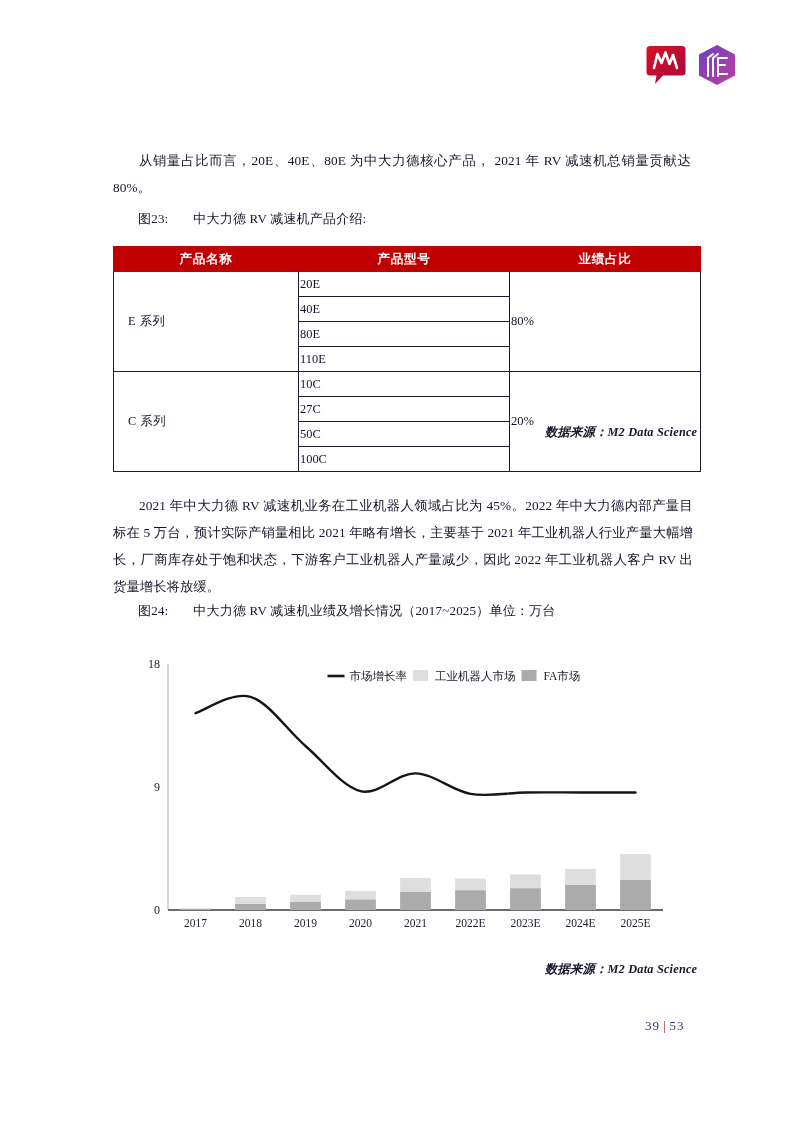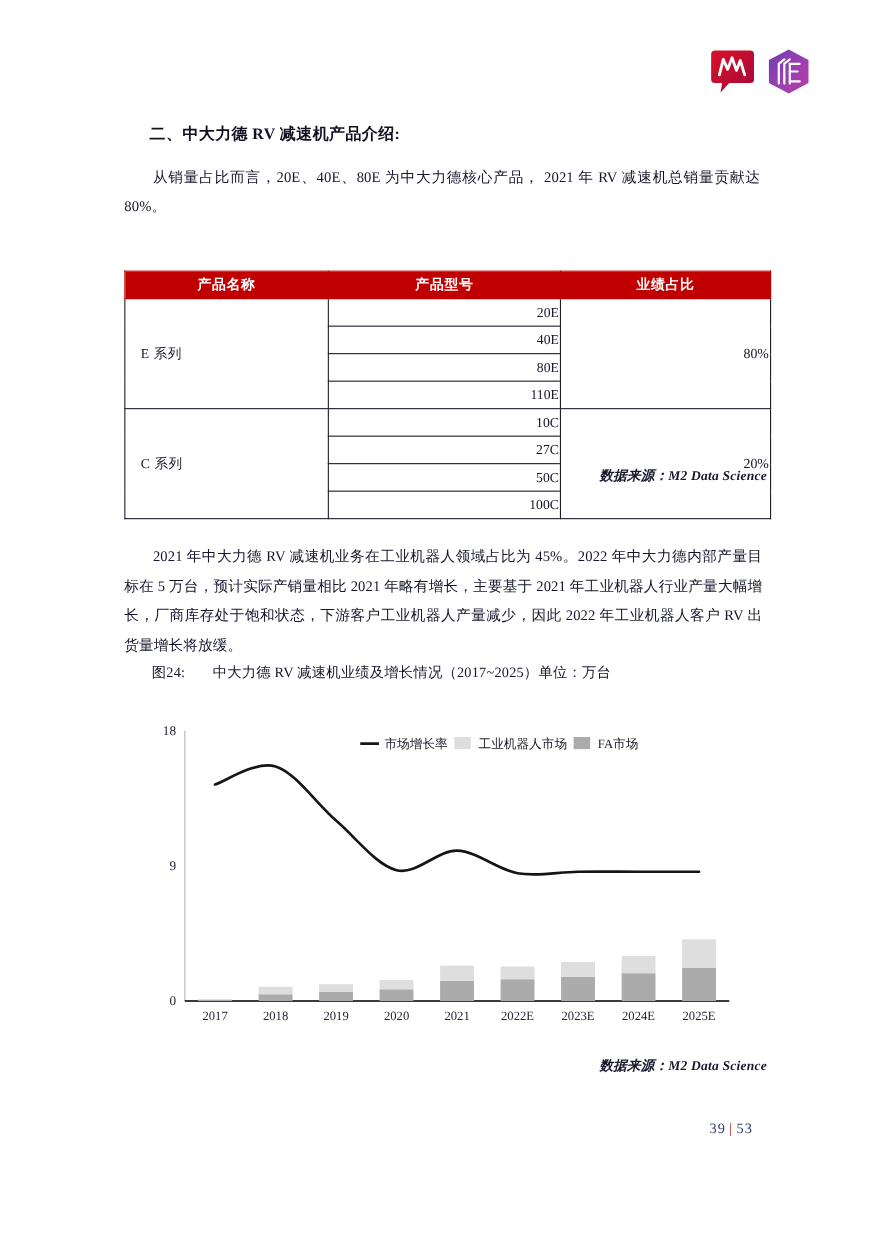--- a/index.html
+++ b/index.html
@@ -92,21 +92,21 @@
     font-weight: bold;
     font-size: 12.6px;
     height: 22px;
     border: 1px solid #c00000;
     letter-spacing: 0.6px;
   }
   table.product-table td {
     border: 1px solid #1c1c2c;
     font-size: 12.4px;
     height: 22px;
-    text-align: right;
+    text-align: left;
     color: #13142a;
     background: #ffffff;
   }
   table.product-table td.series-name {
     text-align: left;
     padding-left: 14px;
     letter-spacing: 0.5px;
     font-family: Liberation Serif, serif;
   }
   table.product-table td.pct {
@@ -169,24 +169,28 @@
           <path d="M12 32 V14 L17 10"></path>
           <path d="M17 32 V14 L22 10"></path>
           <path d="M22 32 V14 H31"></path>
           <path d="M22 21 H29"></path>
           <path d="M22 30 H31"></path>
         </g>
       </svg>
     </div>
   </div>
 
-  <div class="h-section" style="left:136px; top:112px;">二、中大力德 RV 减速机产品介绍:</div>
 
   <div class="para" style="left:113px; top:147px; width:578px; text-indent:26px;">从销量占比而言，20E、40E、80E 为中大力德核心产品， 2021 年 RV 减速机总销量贡献达 80%。</div>
 
+  <div class="fig-caption" style="left:138px; top:210px;">
+    <span>图23:</span>
+    <span style="display:inline-block; width:18px;"></span>
+    <span>中大力德 RV 减速机产品介绍:</span>
+  </div>
 
   <div class="tbl-wrap">
     <table class="product-table">
       <thead>
         <tr>
           <th class="col-a">产品名称</th>
           <th class="col-b">产品型号</th>
           <th class="col-c">业绩占比</th>
         </tr>
       </thead>

